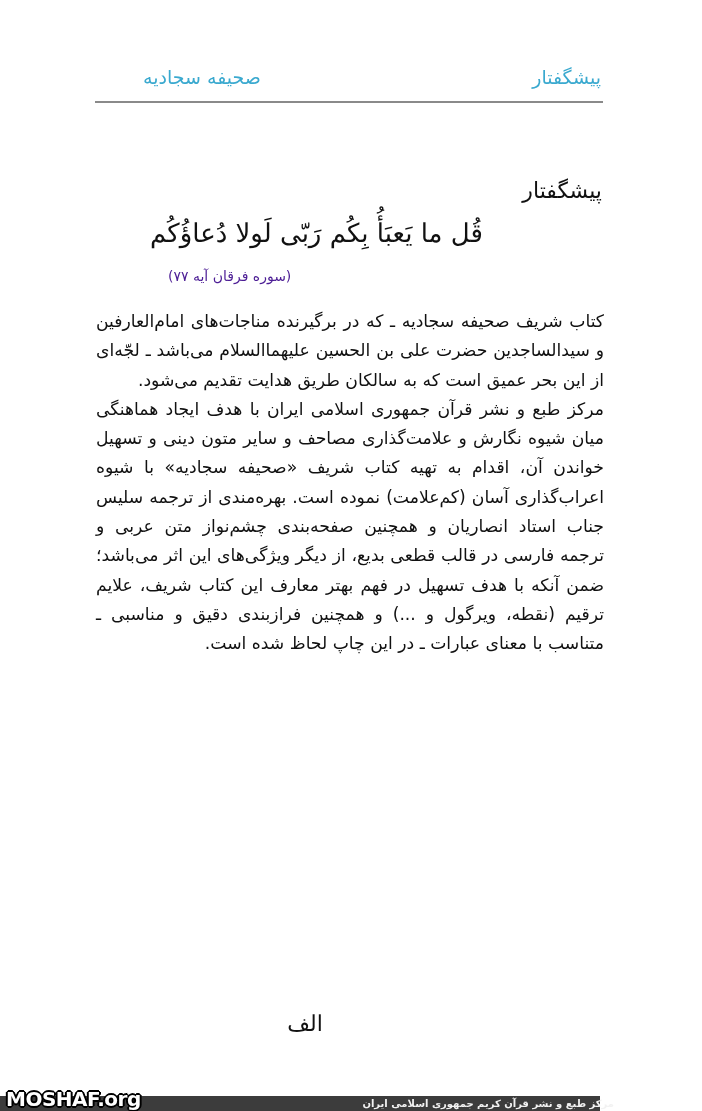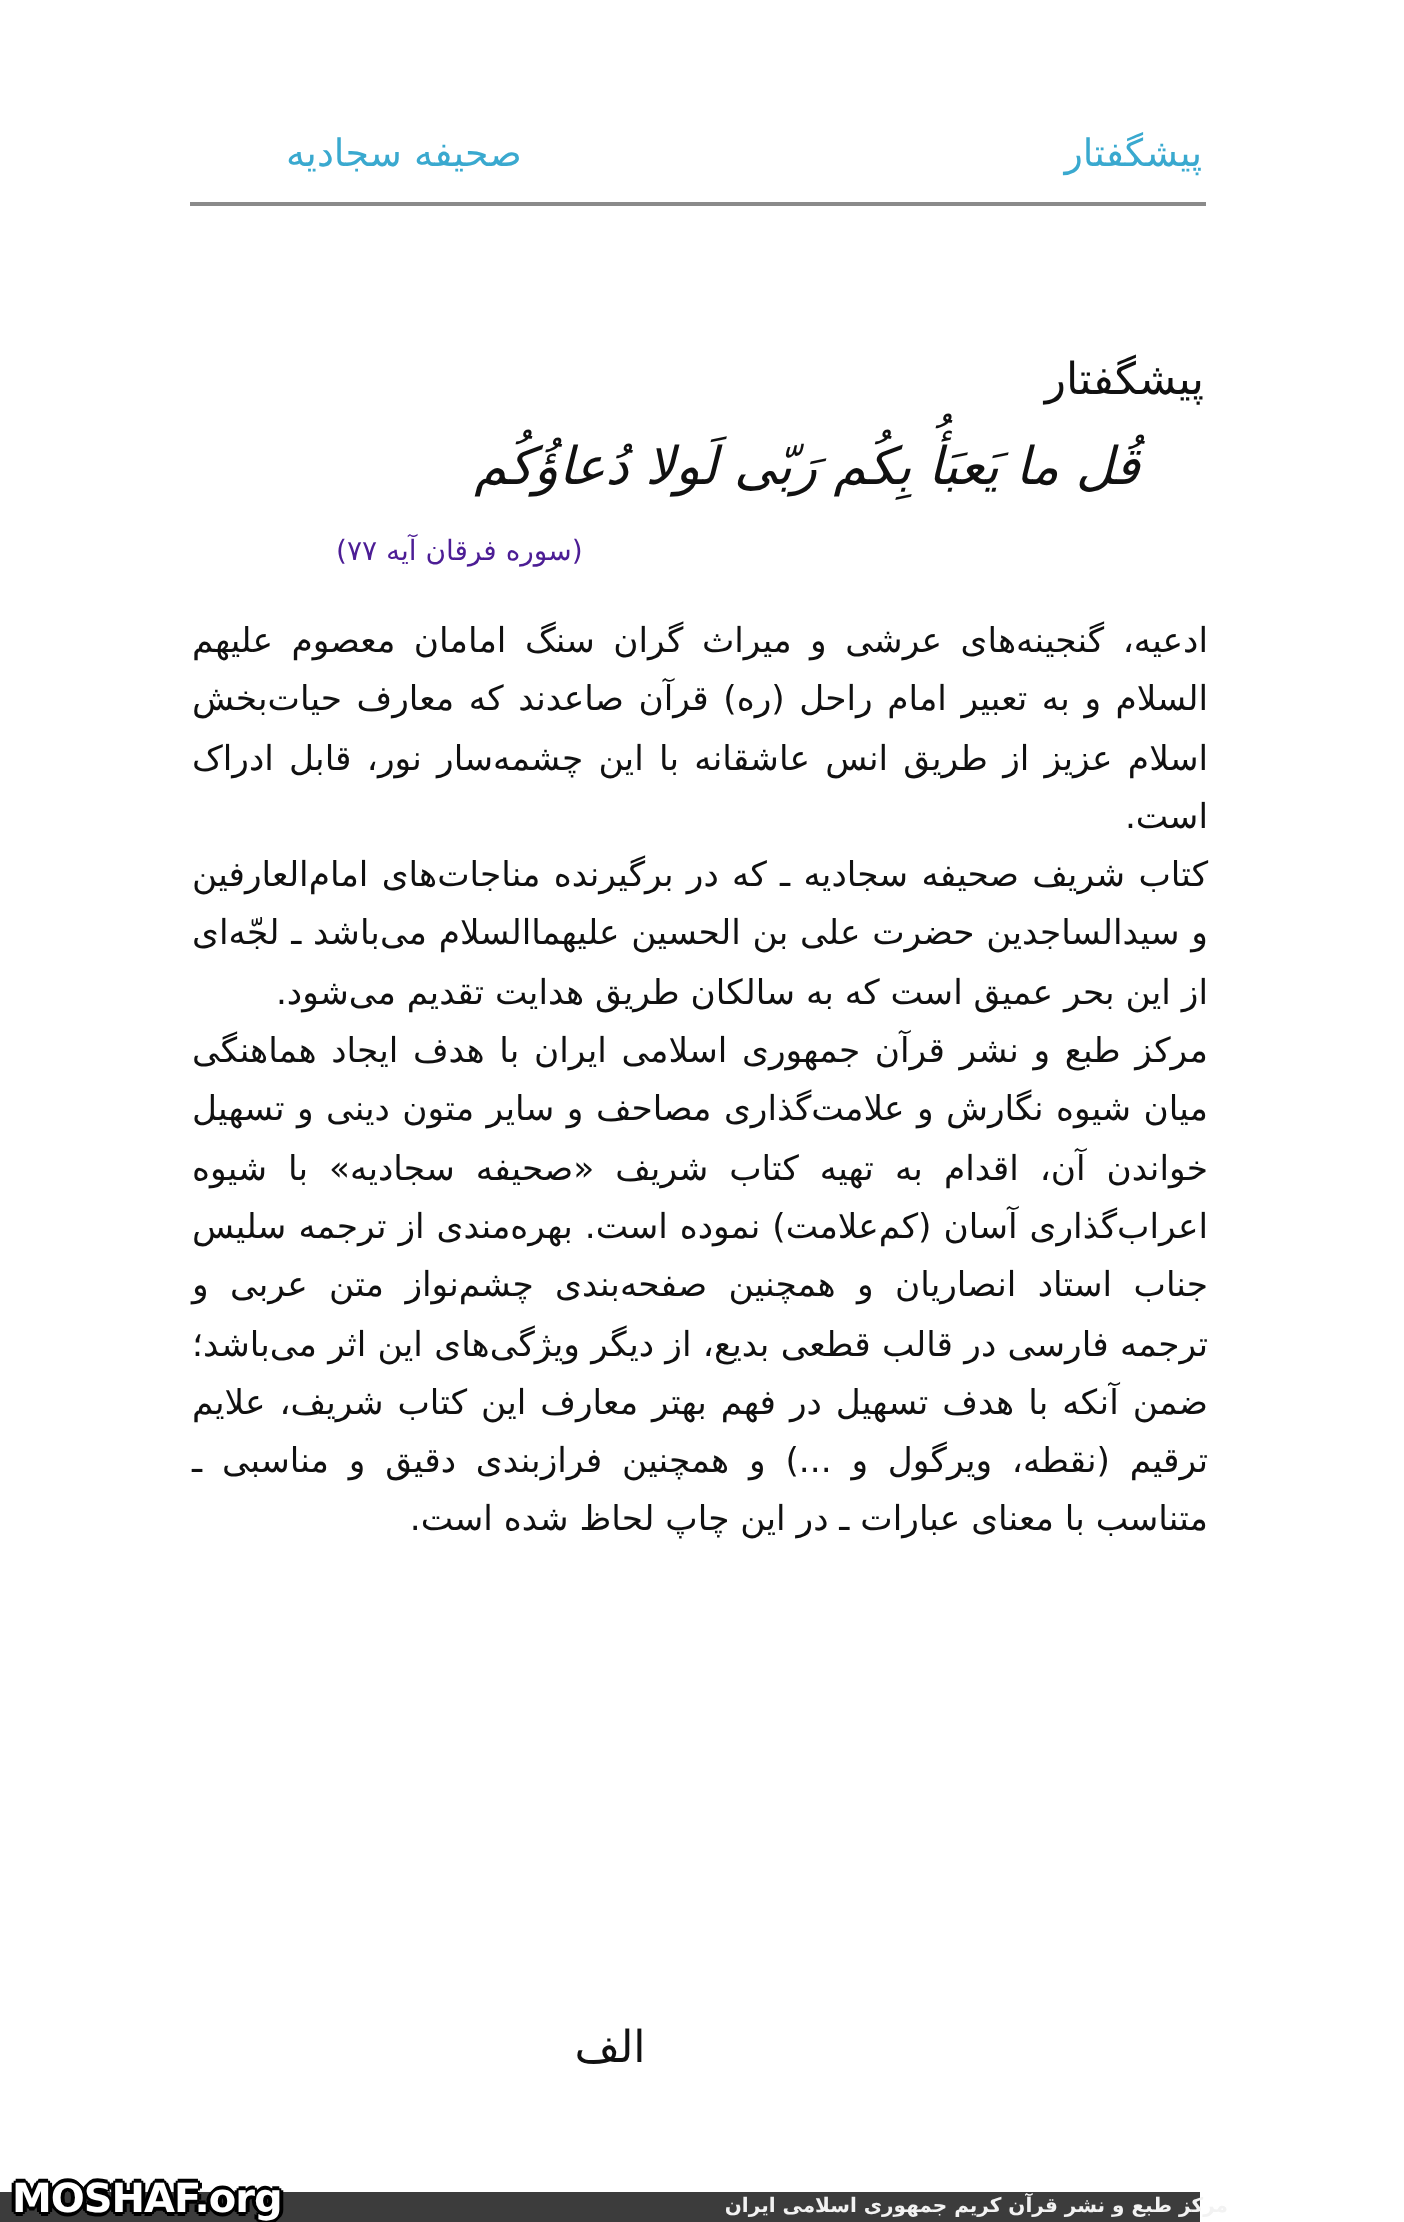--- a/index.html
+++ b/index.html
@@ -22,22 +22,22 @@
     .head-rule {
       position:absolute; left:95px; width:508px; top:101px; height:0;
       border-top:2px solid #8a8a8a;
     }
     .section-title {
       position:absolute; right:100px; top:178px; direction:rtl;
       font-size:22px; color:#111;
     }
     .verse {
       position:absolute; left:150px; width:420px; top:218px; direction:rtl;
-      text-align:right; font-family:"DejaVu Serif", serif;
-      font-size:26px; color:#111;font-style:italic;
+      text-align:left; font-family:"DejaVu Serif", serif;
+      font-size:26px; color:#111;
     }
     .verse-ref {
       position:absolute; left:168px; top:268px; direction:rtl;
       font-size:14px; color:#4c1d95;
     }
     .body-text {
       position:absolute; left:96px; width:508px; top:307px;
       direction:rtl; text-align:justify; text-align-last:right;
       font-size:17.2px; line-height:29.3px; color:#111;
     }
@@ -77,21 +77,20 @@
     <span class="rh rh-right">پیشگفتار</span>
     <span class="rh rh-left">صحیفه سجادیه</span>
   </div>
   <div class="head-rule"></div>
 
   <div class="section-title">پیشگفتار</div>
   <div class="verse">قُل ما یَعبَأُ بِکُم رَبّی لَولا دُعاؤُکُم</div>
   <div class="verse-ref">(سوره فرقان آیه ۷۷)</div>
 
   <div class="body-text">
-    <p>ادعیه، گنجینه‌های عرشی و میراث گران سنگ امامان معصوم علیهم السلام و به تعبیر امام راحل (ره) قرآن صاعدند که معارف حیات‌بخش اسلام عزیز از طریق انس عاشقانه با این چشمه‌سار نور، قابل ادراک است.</p>
     <p>کتاب شریف صحیفه سجادیه ـ که در برگیرنده مناجات‌های امام‌العارفین و سیدالساجدین حضرت علی بن الحسین علیهماالسلام می‌باشد ـ لجّه‌ای از این بحر عمیق است که به سالکان طریق هدایت تقدیم می‌شود.</p>
     <p>مرکز طبع و نشر قرآن جمهوری اسلامی ایران با هدف ایجاد هماهنگی میان شیوه نگارش و علامت‌گذاری مصاحف و سایر متون دینی و تسهیل خواندن آن، اقدام به تهیه کتاب شریف «صحیفه سجادیه» با شیوه اعراب‌گذاری آسان (کم‌علامت) نموده است. بهره‌مندی از ترجمه سلیس جناب استاد انصاریان و همچنین صفحه‌بندی چشم‌نواز متن عربی و ترجمه فارسی در قالب قطعی بدیع، از دیگر ویژگی‌های این اثر می‌باشد؛ ضمن آنکه با هدف تسهیل در فهم بهتر معارف این کتاب شریف، علایم ترقیم (نقطه، ویرگول و ...) و همچنین فرازبندی دقیق و مناسبی ـ متناسب با معنای عبارات ـ در این چاپ لحاظ شده است.</p>
   </div>
 
   <div class="page-number">الف</div>
 </div>
 
 <div class="footer-bar"></div>
 <div class="footer-dark"></div>
 <div class="footer-caption">مرکز طبع و نشر قرآن کریم جمهوری اسلامی ایران</div>

